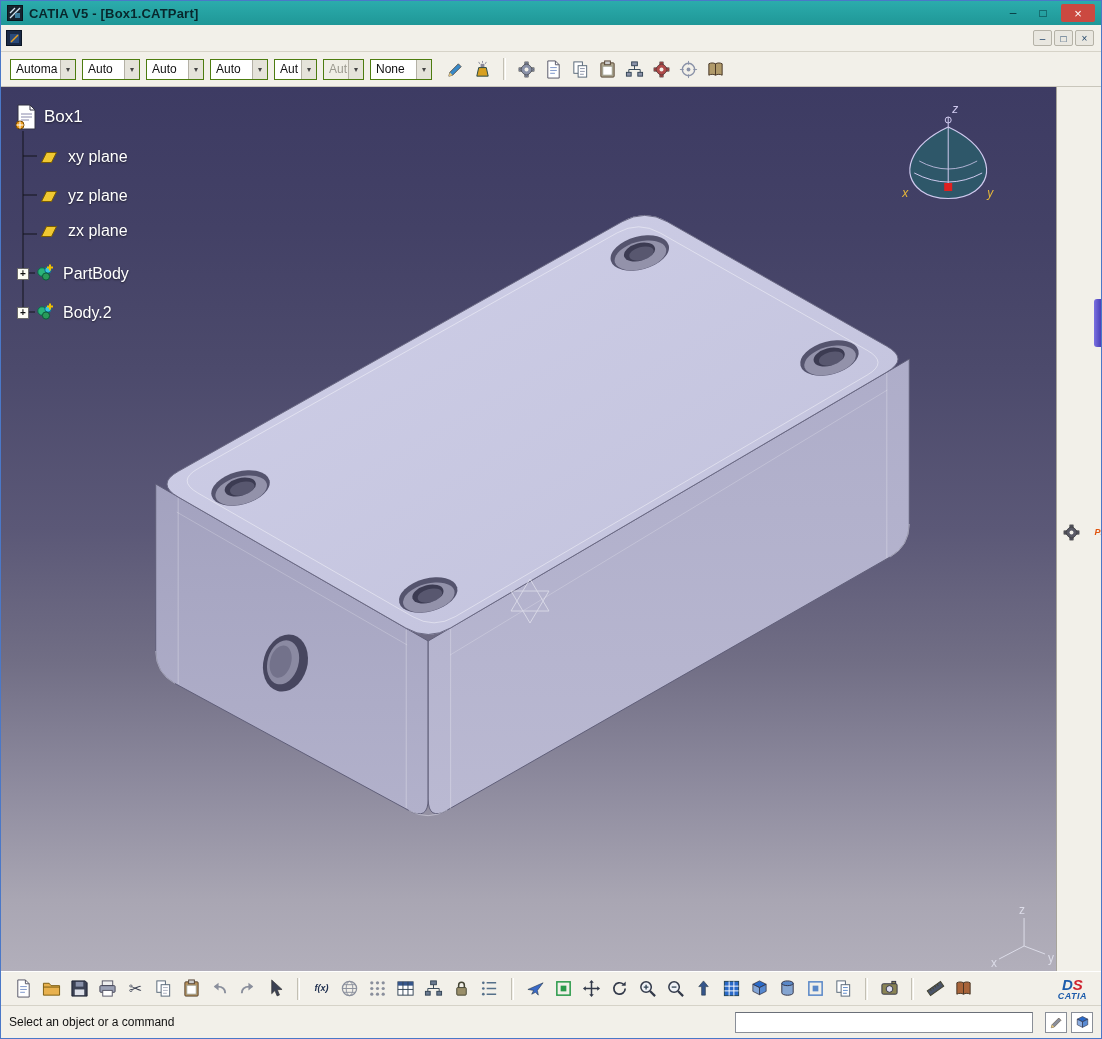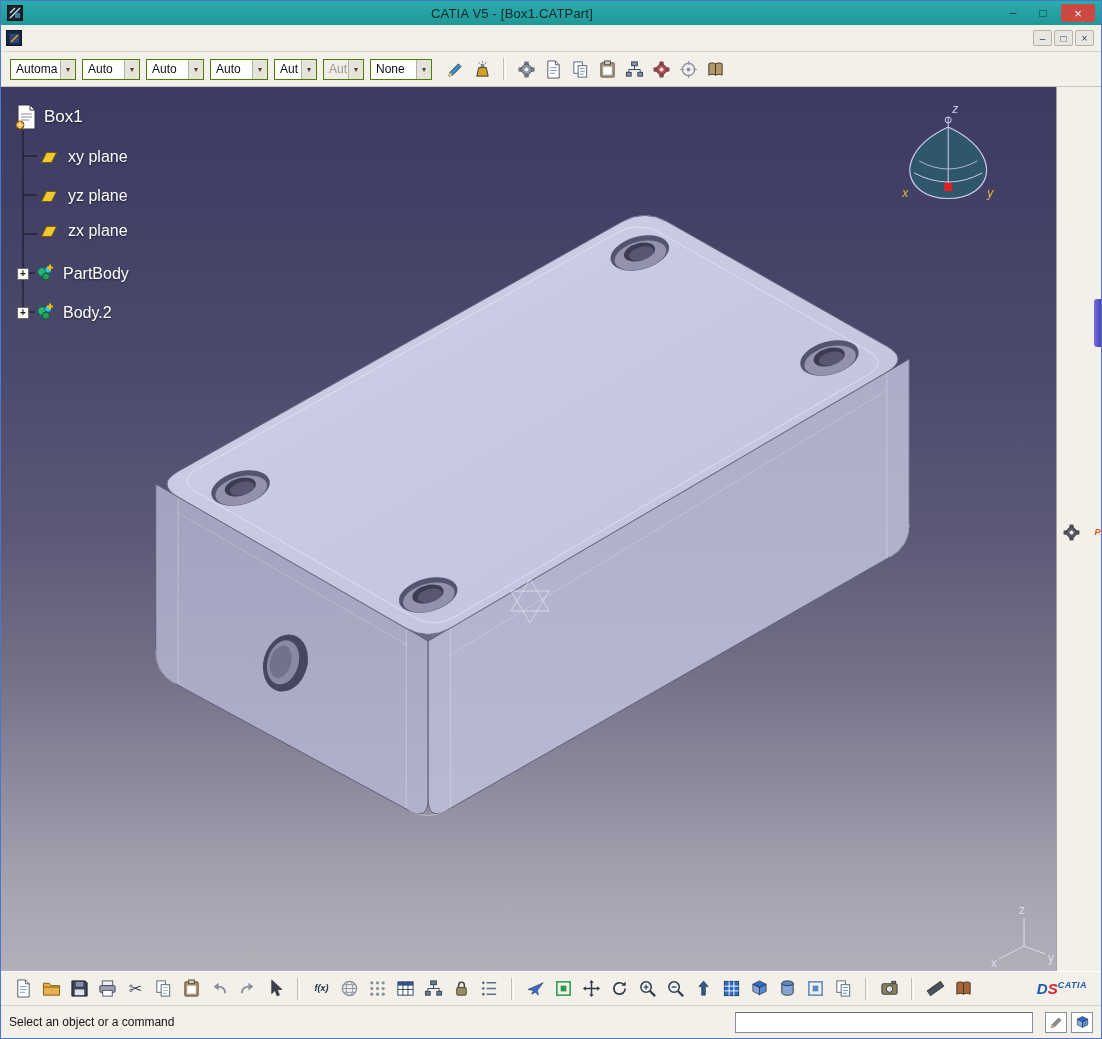--- a/index.html
+++ b/index.html
@@ -3,21 +3,21 @@
 <meta charset="utf-8">
 <style>
   *{margin:0;padding:0;box-sizing:border-box}
   html,body{width:1102px;height:1039px;overflow:hidden}
   body{font-family:"Liberation Sans",sans-serif;border:1px solid #4a78c8;background:#f2f0e9}
 
   
   .titlebar{height:24px;background:linear-gradient(#2bacac,#1f9797);display:flex;align-items:center;padding:0 6px;gap:6px}
   .app-icon{width:16px;height:16px;background:#16222e;border:1px solid #0a141c;display:flex;align-items:center;justify-content:center}
   .app-icon svg{width:12px;height:12px}
-  .title-text{flex:1;text-align:center;font-size:13px;color:#08272c;font-weight:normal;letter-spacing:.2px}
+  .title-text{flex:1;font-size:13px;color:#08272c;font-weight:bold;letter-spacing:.2px}
   .tb-btn{width:24px;height:18px;display:flex;align-items:center;justify-content:center;font-size:12px;color:#06333a;cursor:default}
   .tb-close{background:#cb4940;color:#fff;width:34px;border-radius:2px;font-size:13px}
 
   
   .menubar{height:27px;background:#f2f0e9;border-bottom:1px solid #d6d3c8;display:flex;align-items:center;padding:0 5px;gap:1px}
   .doc-icon{width:16px;height:16px;margin-right:4px;background:#1a2a46;border:1px solid #0c1626;display:flex;align-items:center;justify-content:center}
   .doc-icon svg{width:11px;height:11px}
   .menu-item{font-size:13px;color:#141414;padding:3px 8px;white-space:nowrap}
   .menu-item u{text-decoration:underline}
   .mdi{margin-left:auto;display:flex;gap:2px;padding-right:2px}
@@ -63,21 +63,21 @@
   .expander{width:12px;height:12px;margin-left:10px;background:#fdfdf5;border:1px solid #6a6a6a;color:#111;font-size:10px;line-height:10px;text-align:center;font-weight:bold}
 
   
   .sidebar{width:45px;background:#f2f0e9;border-left:1px solid #a7a49b;display:flex;flex-direction:row;align-items:center;padding-top:7px;gap:5px;position:relative}
   .sidebar .icon-btn{width:28px;height:27px}
   .dock-strip{position:absolute;right:0;top:212px;width:7px;height:48px;background:linear-gradient(90deg,#7a70e0,#4a40b8);border-radius:3px 0 0 3px}
 
   
   .bottombar{height:34px;background:#f2f0e9;border-top:1px solid #fff;display:flex;align-items:center;padding:0 10px;gap:3px}
   #bottom-icons{display:flex;align-items:center;gap:3px;flex:1}
-  .ds-logo{margin-left:auto;display:flex;flex-direction:row;line-height:1;padding-right:4px}
+  .ds-logo{margin-left:auto;display:flex;flex-direction:column;align-items:center;line-height:1;padding-right:4px}
   .ds-mark{font-size:15px;font-weight:bold;font-style:italic}
   .ds-mark .b{color:#1d5cab}
   .ds-mark .r{color:#cf2330}
   .ds-catia{font-size:9px;font-weight:bold;font-style:italic;color:#1d5cab;letter-spacing:.5px}
 
   
   .statusbar{height:33px;background:#f2f0e9;border-top:1px solid #d6d3c8;display:flex;align-items:center;padding:6px 8px;font-size:12px;color:#111}
   .status-msg{flex:1}
   .cmd-input{width:298px;height:21px;border:1px solid #8a8f98;border-top-color:#6a6f78;background:#fff;font-size:12px;padding:0 4px;margin-right:8px;font-family:"Liberation Sans",sans-serif}
   .status-btn{width:22px;height:21px;background:#fff;border:1px solid #8a8f98;display:flex;align-items:center;justify-content:center;margin-left:4px}

